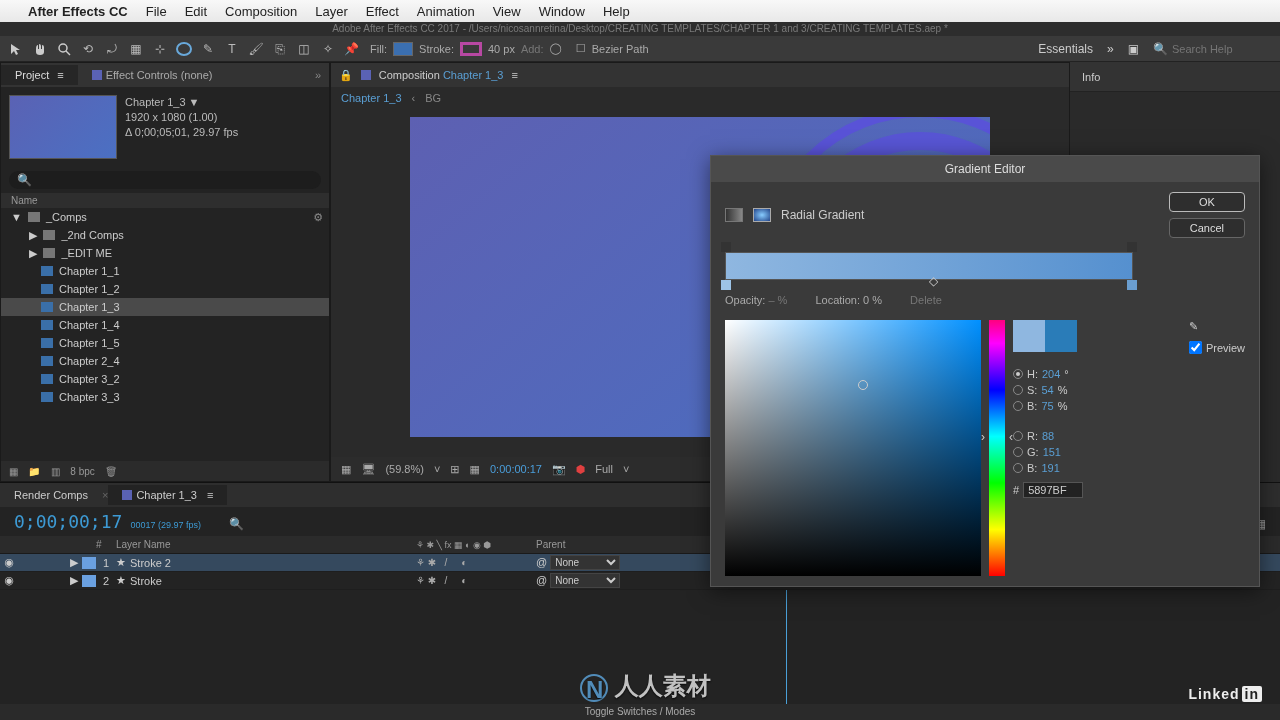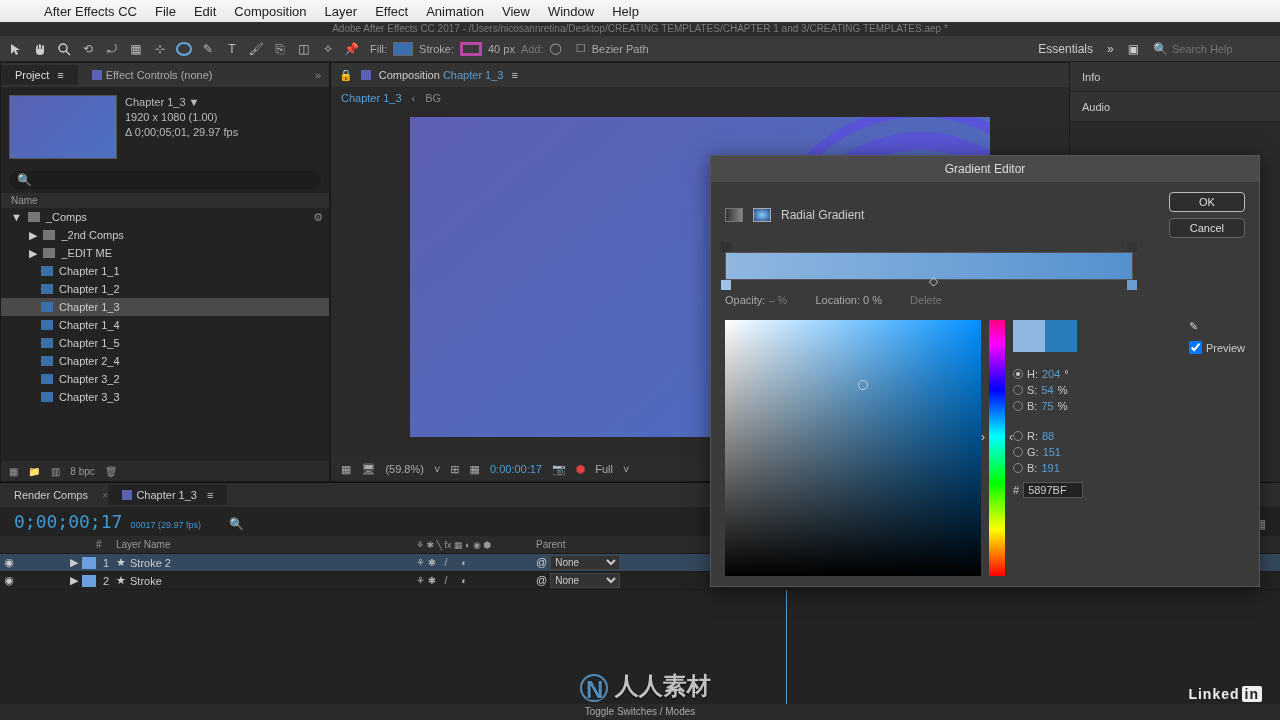--- a/index.html
+++ b/index.html
@@ -1,19 +1,19 @@
 <!DOCTYPE html>
 <html><head>
 <meta charset="utf-8">
 <style>
   * { margin: 0; padding: 0; box-sizing: border-box; font-family: "Helvetica Neue", Arial, sans-serif; }
   body { width: 1280px; height: 720px; background: #1e1e1e; color: #ccc; font-size: 12px; overflow: hidden; position: relative; }
   .mac-menu { height: 22px; background: linear-gradient(#f8f8f8,#e8e8e8); display: flex; align-items: center; padding: 0 10px; color: #222; font-size: 13px; gap: 18px; }
   .apple { font-size: 15px; }
-  .mac-menu .app-name { font-weight: 400; margin-left: 16px; }
+  .mac-menu .app-name { font-weight: 700; }
   .title-path { height: 14px; background: #2d2d2d; color: #7a7a7a; font-size: 10px; text-align: center; line-height: 14px; }
   .toolbar { height: 26px; background: #3a3a3a; display: flex; align-items: center; padding: 0 8px; gap: 10px; border-bottom: 1px solid #222; }
   .tool-icons { display: flex; gap: 8px; align-items: center; }
   .tool-icon { width: 16px; height: 16px; color: #bbb; display:flex; align-items:center; justify-content:center; }
   .tool-ellipse { border: 2px solid #69a9db; border-radius: 50%; width: 18px; height: 14px; }
   .fill-stroke { display: flex; align-items: center; gap: 6px; font-size: 11px; color: #aaa; }
   .fill-swatch { width: 20px; height: 14px; background: #3b6fb0; border:1px solid #666; }
   .stroke-swatch { width: 22px; height: 14px; border: 3px solid #b848a3; }
   .right-tools { margin-left: auto; display: flex; align-items: center; gap: 14px; }
   .search-box { display: flex; align-items: center; gap: 4px; }
@@ -270,23 +270,20 @@
       <span style="color:#e04040">⬢</span>
       <span>Full</span>
       <span>˅</span>
     </div>
   </div>
 
   <div class="right-panels">
     <div class="rp-item">
         <span>Info</span>
       </div>
-    <div class="rp-item">
-        <span>Audio</span>
-      </div>
   </div>
 </div>
 
 <div class="bottom">
   <div class="timeline-tabs">
     <div class="tl-tab">
         <span>Render Comps</span>
       </div>
     <span style="color:#666">×</span>
     <div class="tl-tab active">

